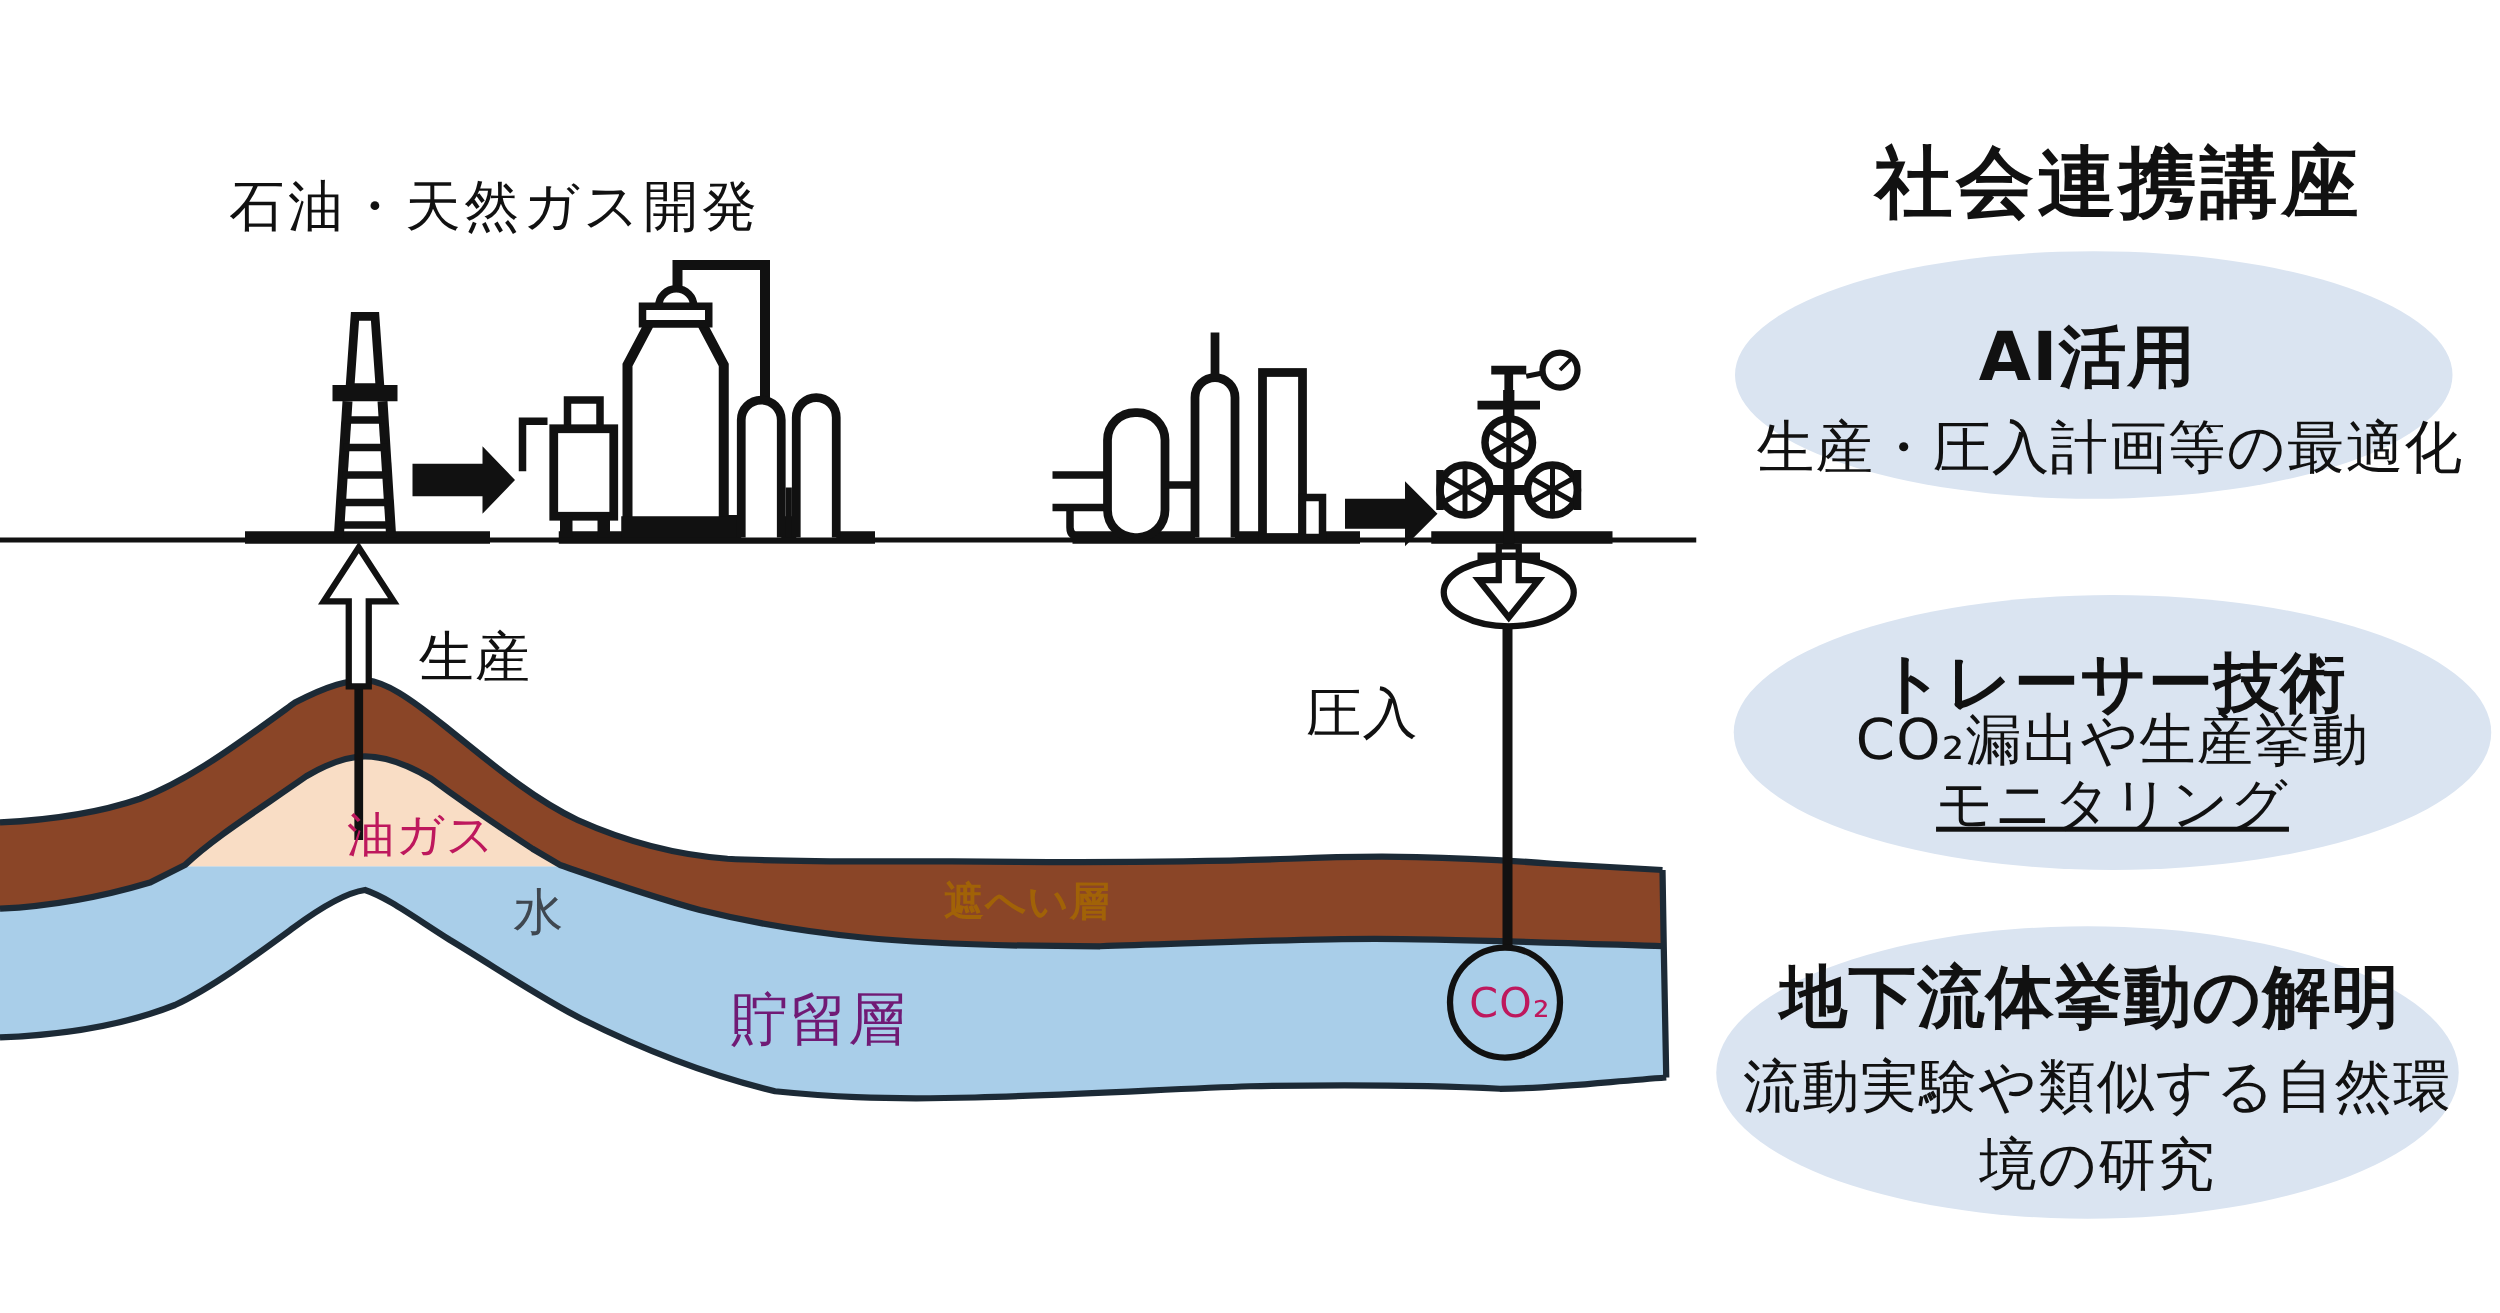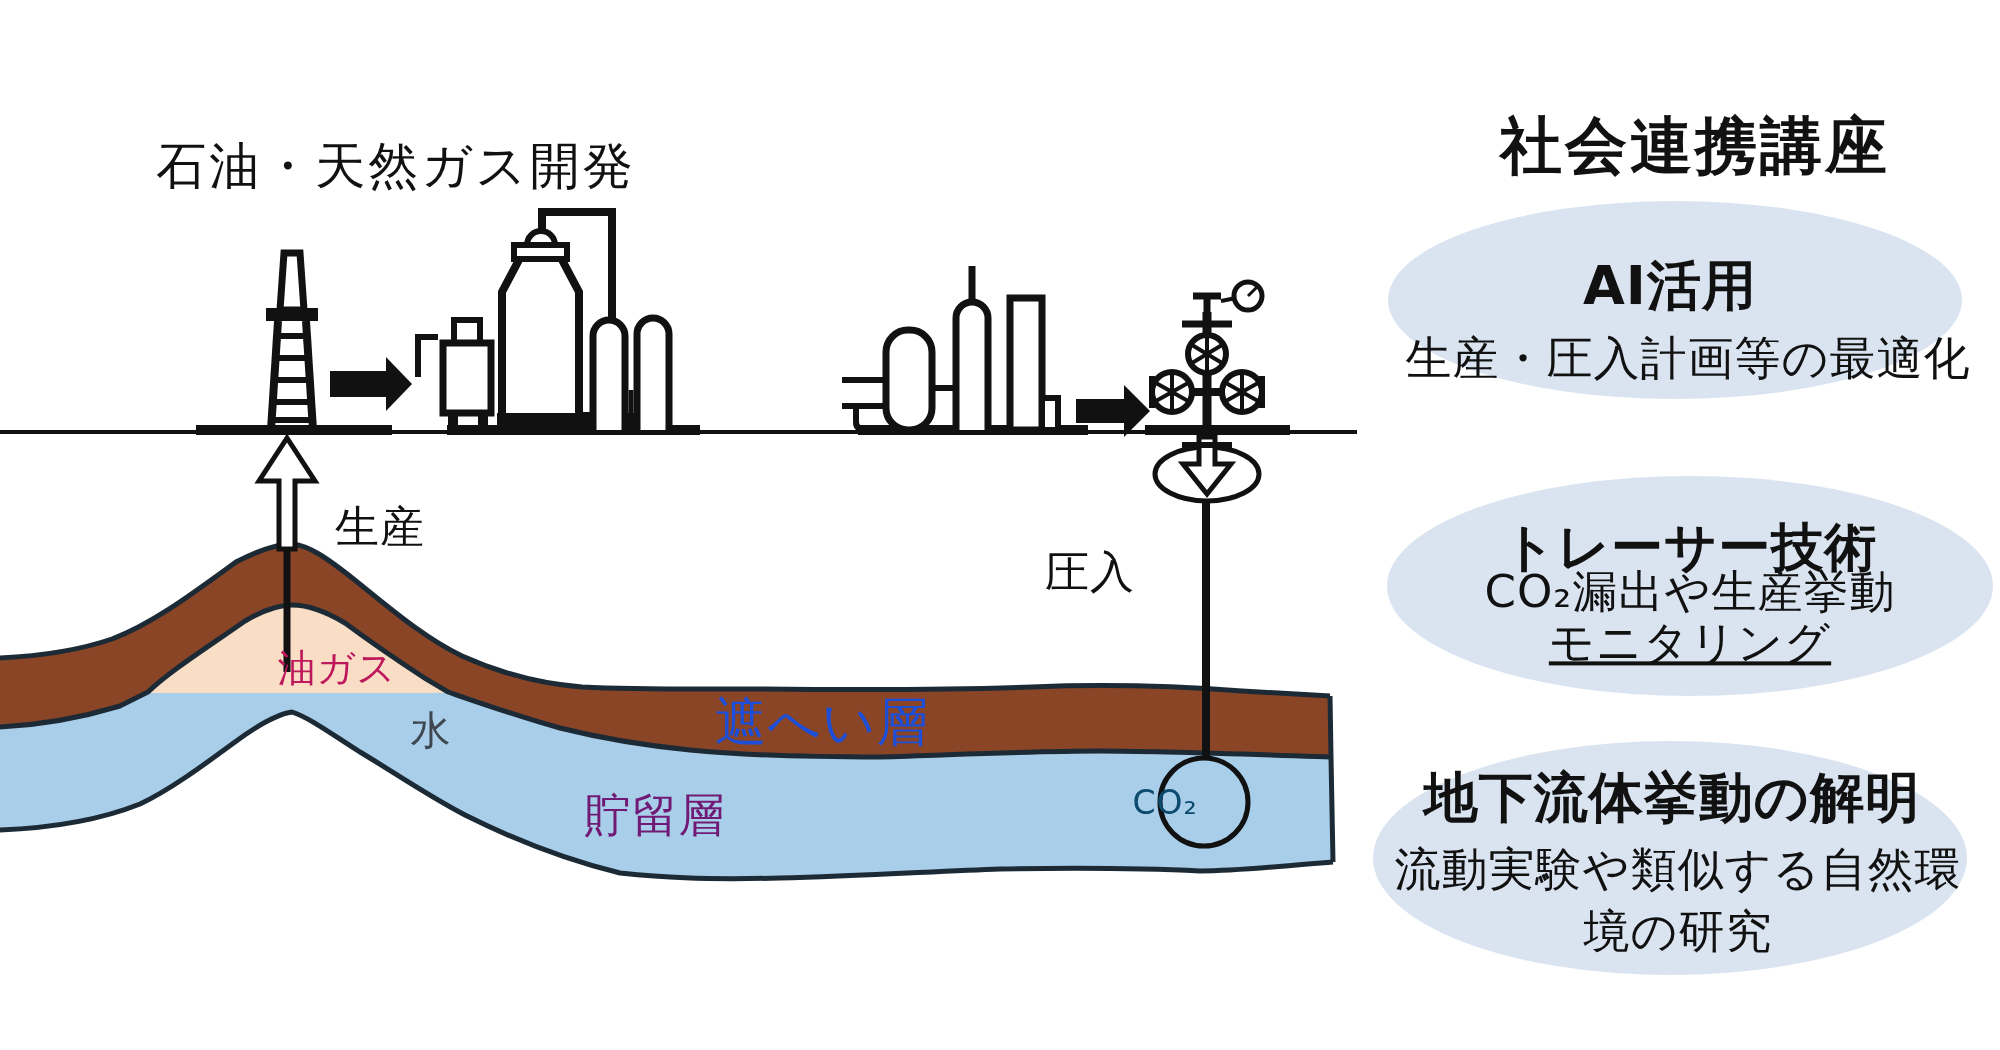--- a/index.html
+++ b/index.html
@@ -153,36 +153,36 @@
       <circle cx="1204" cy="802" r="44" fill="#a9cee9" stroke="#111" stroke-width="5"></circle>
     </g>
 
     <g>
       <ellipse cx="1675" cy="300" rx="287" ry="99" fill="#dae4f1"></ellipse>
       <ellipse cx="1690" cy="586" rx="303" ry="110" fill="#dae4f1"></ellipse>
       <ellipse cx="1670" cy="858" rx="297" ry="117" fill="#dae4f1"></ellipse>
     </g>
   </svg>
 
-  <div class="lbl" style="left:396px;top:166px;font-size:50px;letter-spacing:3px;">石油・天然ガス開発</div>
+  <div class="lbl" style="left:396px;top:166px;font-size:44px;letter-spacing:3px;">石油・天然ガス開発</div>
 
 
   <div class="lbl" style="left:380px;top:527px;font-size:44px;">生産</div>
 
   <div class="lbl" style="left:1090px;top:528px;font-size:44px;margin-top:44px;">圧入</div>
 
   <div class="lbl" style="left:337px;top:669px;font-size:38px;color:#be185d;">油ガス</div>
 
   <div class="lbl" style="left:431px;top:730px;font-size:40px;color:#3f4750;">水</div>
 
-  <div class="lbl" style="left:822px;top:722px;font-size:52px;color:#1d4ed8;">遮へい層</div>
+  <div class="lbl" style="left:822px;top:722px;font-size:32px;color:#a16207;font-weight:bold;">遮へい層</div>
 
   <div class="lbl" style="left:655px;top:815px;font-size:46px;color:#701a75;">貯留層</div>
 
-  <div class="lbl" style="left:1165px;top:803px;font-size:33px;color:#0c4a6e;">CO₂</div>
+  <div class="lbl" style="left:1208px;top:803px;font-size:33px;color:#be185d;">CO₂</div>
 
   <div class="lbl bold" style="left:1670px;top:286px;font-size:54px;">AI活用</div>
 
   <div class="lbl bold" style="left:1695px;top:146px;font-size:62px;letter-spacing:3px;">社会連携講座</div>
   <div class="lbl" style="left:1688px;top:358px;font-size:46px;">生産・圧入計画等の最適化</div>
 
   <div class="lbl bold" style="left:1690px;top:547px;font-size:52px;">トレーサー技術</div>
   <div class="lbl" style="left:1690px;top:592px;font-size:45px;">CO₂漏出や生産挙動</div>
   <div class="lbl" style="left:1690px;top:643px;font-size:45px;text-decoration:underline;">モニタリング</div>
 

